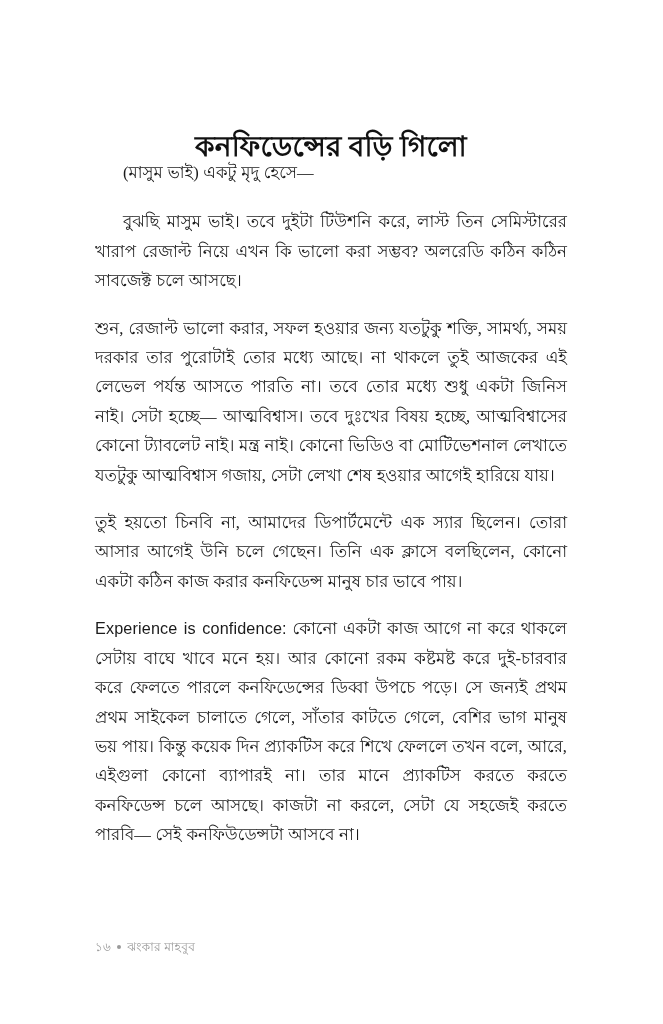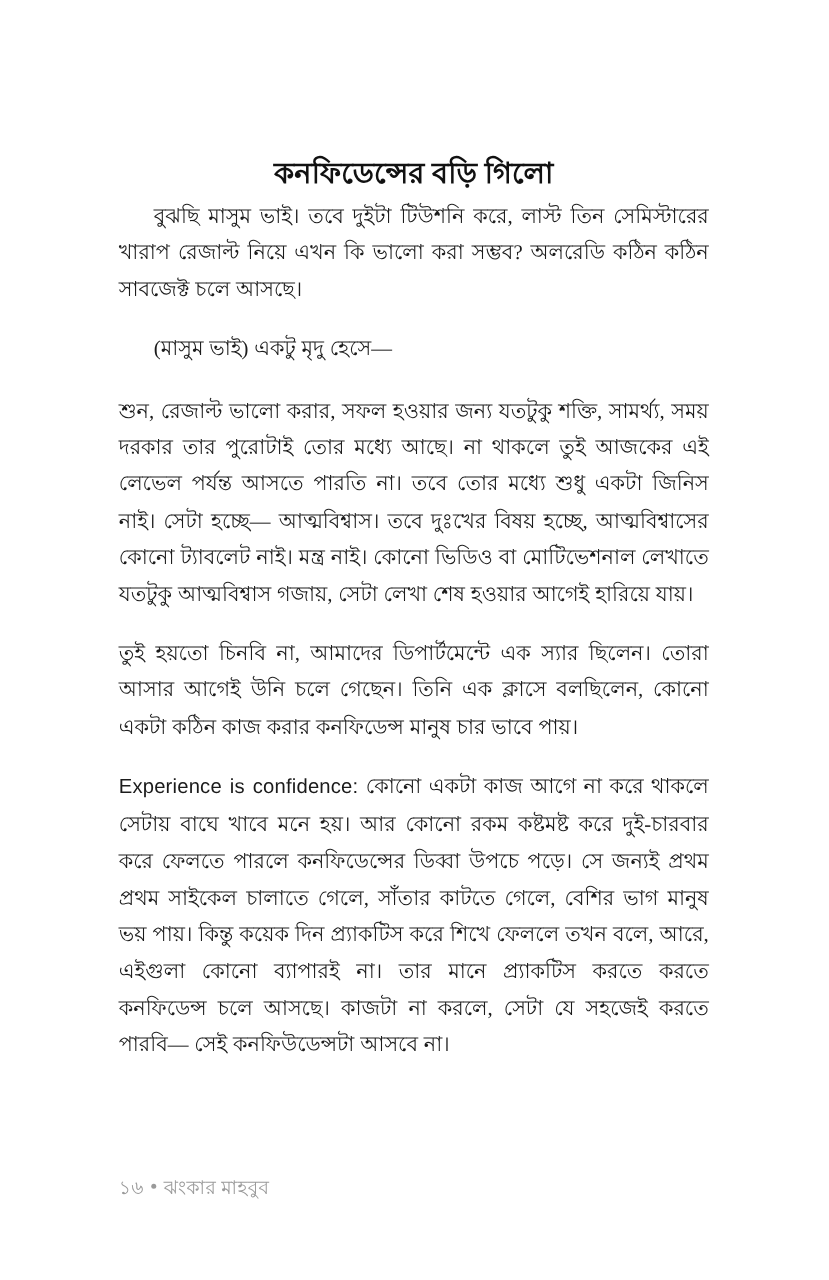--- a/index.html
+++ b/index.html
@@ -34,21 +34,21 @@
   }
 
   
   .chapter-title {
     position: absolute;
     left: 0;
     top: 110px;
     width: 472px;
     text-align: center;
     font-family: "Liberation Serif", "DejaVu Serif", serif;
-    font-size: 23px;
+    font-size: 28px;
     font-weight: 700;
     letter-spacing: 0.2px;
     line-height: 1.25;
     color: #111111;
   }
 
   
   .content {
     position: absolute;
     left: 0;
@@ -85,21 +85,21 @@
     font-size: 16.2px;
     letter-spacing: 0.15px;
   }
 
   
   .footer {
     position: absolute;
     left: 95px;
     top: 938px;
     width: 472px;
-    font-size: 15px;
+    font-size: 12px;
     color: #9a9a9a;
     font-family: "Liberation Serif", "DejaVu Serif", serif;
     letter-spacing: 0.3px;
     display: flex;
     align-items: center;
     gap: 0;
     white-space: nowrap;
   }
   .footer .pagenum { margin-right: 5px; }
   .footer .dot {
@@ -116,23 +116,23 @@
 <body>
 
 <div class="page">
 
   <div class="page-body">
 
     <h1 class="chapter-title">কনফিডেন্সের বড়ি গিলো</h1>
 
     <div class="content">
 
+      <p class="para speaker">(মাসুম ভাই) একটু মৃদু হেসে—</p>
+
       <p class="para indent">বুঝছি মাসুম ভাই। তবে দুইটা টিউশনি করে, লাস্ট তিন সেমিস্টারের খারাপ রেজাল্ট নিয়ে এখন কি ভালো করা সম্ভব? অলরেডি কঠিন কঠিন সাবজেক্ট চলে আসছে।</p>
-
-      <p class="para speaker">(মাসুম ভাই) একটু মৃদু হেসে—</p>
 
       <p class="para">শুন, রেজাল্ট ভালো করার, সফল হওয়ার জন্য যতটুকু শক্তি, সামর্থ্য, সময় দরকার তার পুরোটাই তোর মধ্যে আছে। না থাকলে তুই আজকের এই লেভেল পর্যন্ত আসতে পারতি না। তবে তোর মধ্যে শুধু একটা জিনিস নাই। সেটা হচ্ছে— আত্মবিশ্বাস। তবে দুঃখের বিষয় হচ্ছে, আত্মবিশ্বাসের কোনো ট্যাবলেট নাই। মন্ত্র নাই। কোনো ভিডিও বা মোটিভেশনাল লেখাতে যতটুকু আত্মবিশ্বাস গজায়, সেটা লেখা শেষ হওয়ার আগেই হারিয়ে যায়।</p>
 
       <p class="para">তুই হয়তো চিনবি না, আমাদের ডিপার্টমেন্টে এক স্যার ছিলেন। তোরা আসার আগেই উনি চলে গেছেন। তিনি এক ক্লাসে বলছিলেন, কোনো একটা কঠিন কাজ করার কনফিডেন্স মানুষ চার ভাবে পায়।</p>
 
       <p class="para"><span class="en-lead">Experience is confidence:</span><span> কোনো একটা কাজ আগে না করে থাকলে সেটায় বাঘে খাবে মনে হয়। আর কোনো রকম কষ্টমষ্ট করে দুই-চারবার করে ফেলতে পারলে কনফিডেন্সের ডিব্বা উপচে পড়ে। সে জন্যই প্রথম প্রথম সাইকেল চালাতে গেলে, সাঁতার কাটতে গেলে, বেশির ভাগ মানুষ ভয় পায়। কিন্তু কয়েক দিন প্র্যাকটিস করে শিখে ফেললে তখন বলে, আরে, এইগুলা কোনো ব্যাপারই না। তার মানে প্র্যাকটিস করতে করতে কনফিডেন্স চলে আসছে। কাজটা না করলে, সেটা যে সহজেই করতে পারবি— সেই কনফিউডেন্সটা আসবে না।</span></p>
 
 
     </div>
   </div>

